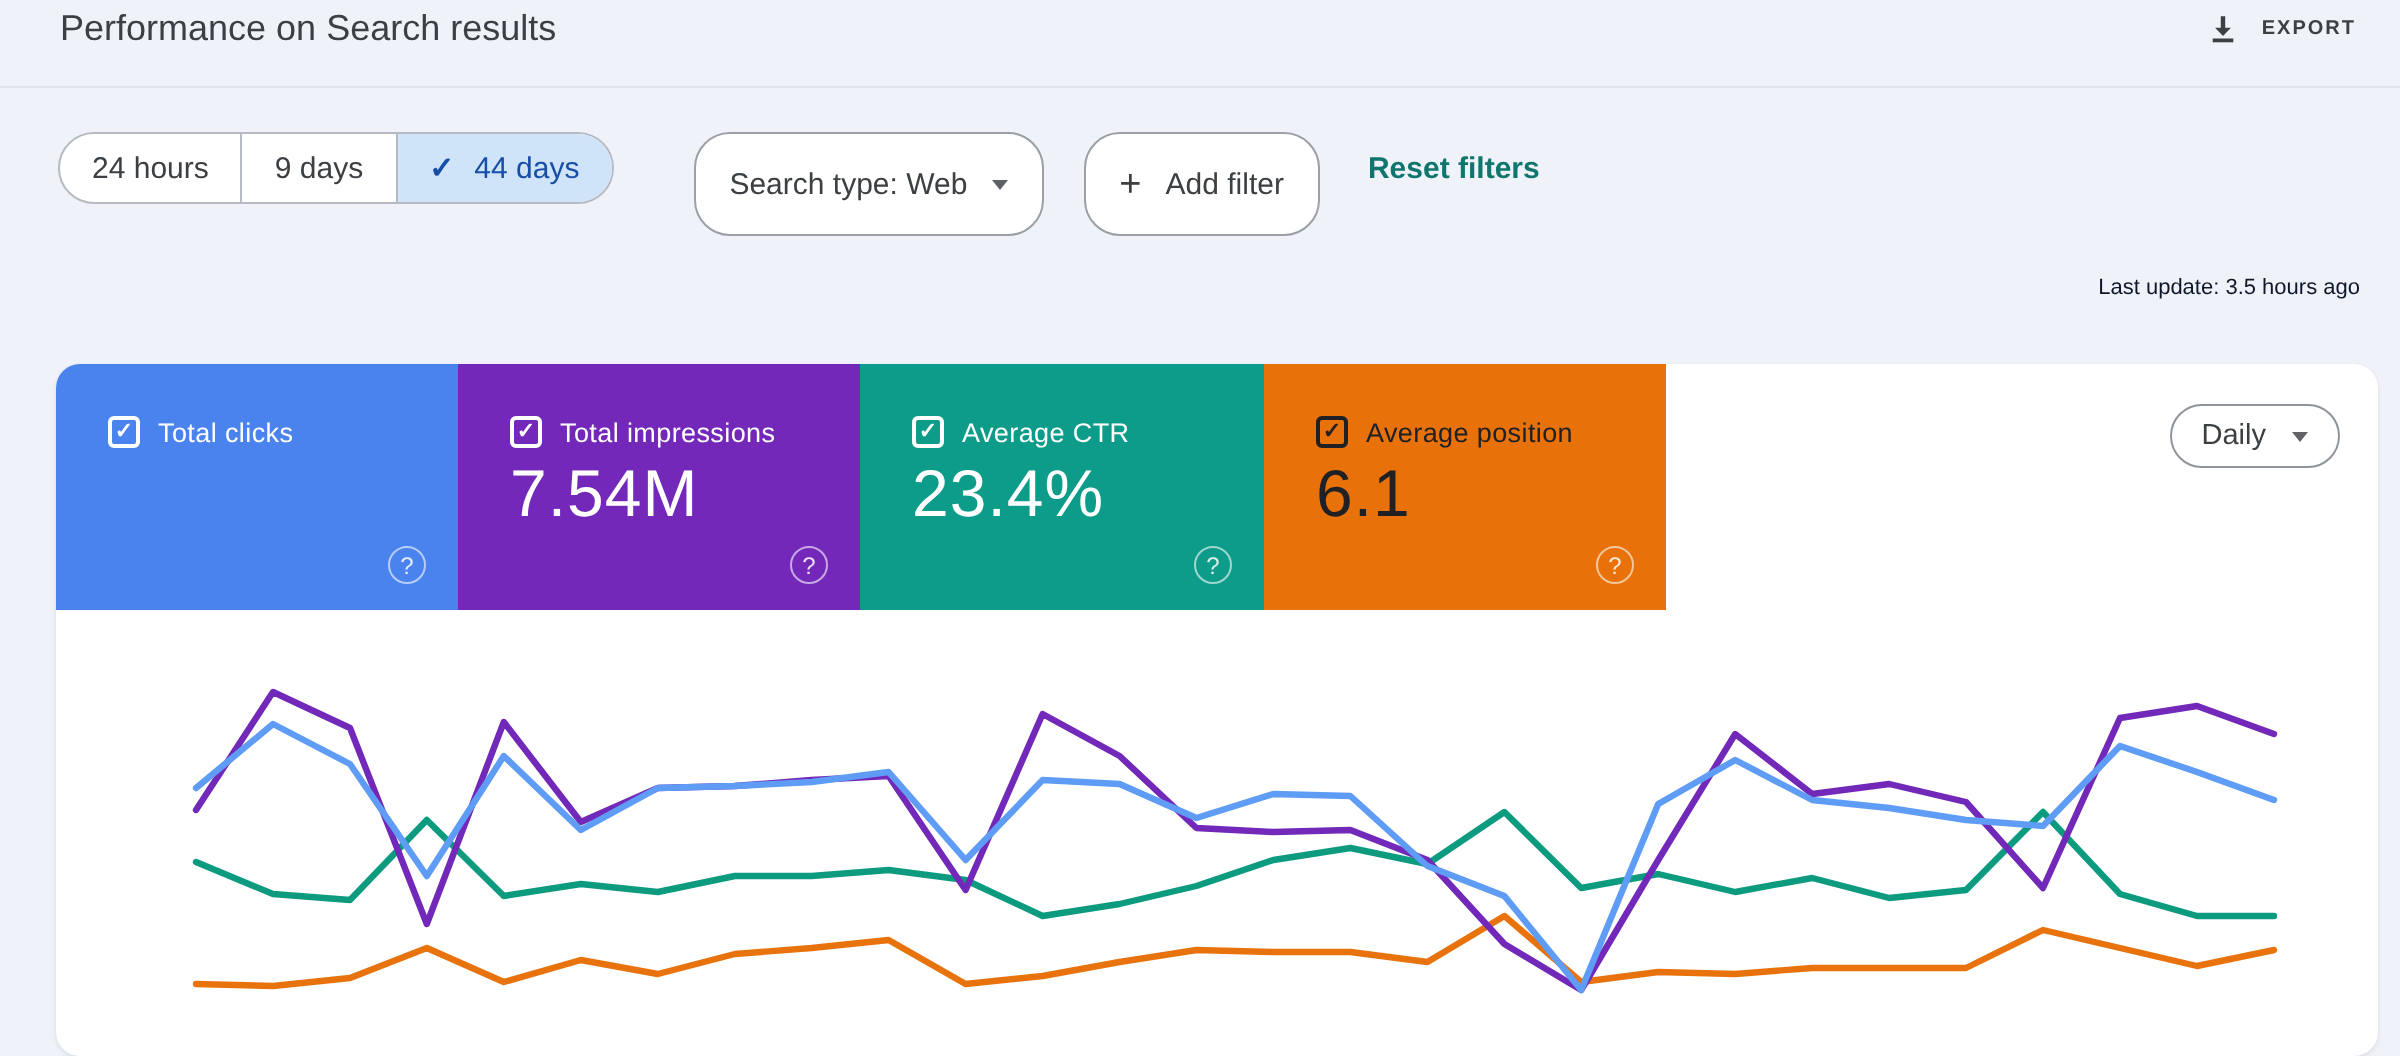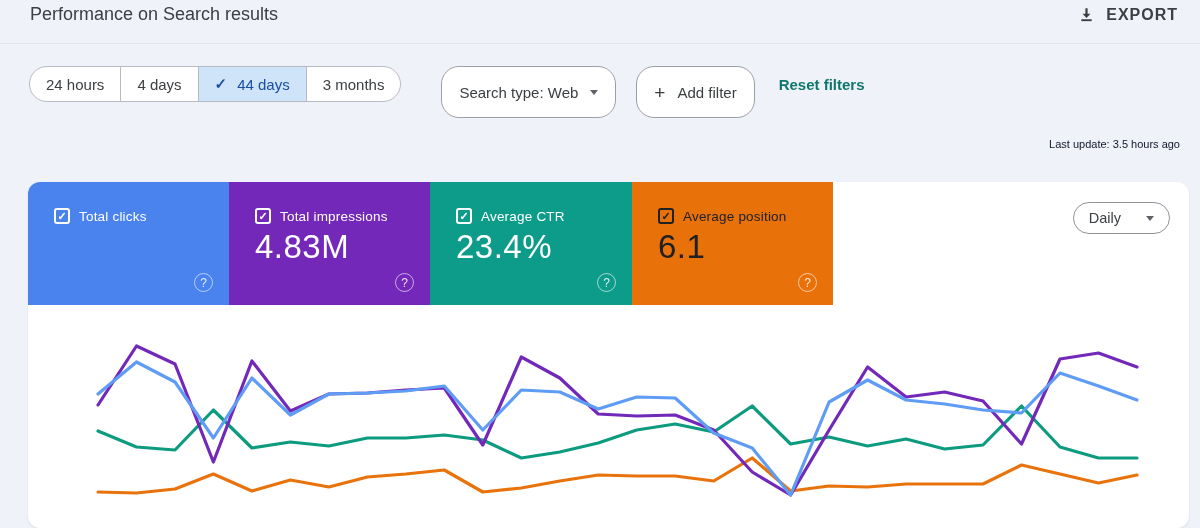--- a/index.html
+++ b/index.html
@@ -4,21 +4,21 @@
 <style>
   * { box-sizing: border-box; }
   html,body { margin:0; padding:0; }
   body {
     width:1200px; height:528px; position:relative; overflow:hidden;
     background:#eff2f8; font-family:"Liberation Sans", sans-serif; color:#3c4043;
   }
   
   .page-title { position:absolute; left:30px; top:4px; font-size:18px; color:#3c4043; }
   .export-btn { position:absolute; right:22px; top:5px; display:flex; align-items:center; gap:10px; cursor:pointer; }
-  .export-btn .lbl { font-size:16px; font-weight:700; letter-spacing:1px; color:#3c4043; }
+  .export-btn .lbl { font-size:10px; font-weight:700; letter-spacing:1px; color:#3c4043; }
   .top-divider { position:absolute; left:0; top:43px; width:1200px; height:1px; background:#e2e5ea; }
 
   
   .filterbar { position:absolute; left:29px; top:66px; height:36px; display:flex; align-items:flex-start; }
   .chip-group { display:inline-flex; border:1px solid #b6bbc2; border-radius:18px; background:#fff; overflow:hidden; height:36px; }
   .chip { display:flex; align-items:center; gap:10px; padding:0 16px; font-size:15px; color:#3c4043; border-left:1px solid #b6bbc2; cursor:pointer; white-space:nowrap; }
   .chip:first-child { border-left:none; }
   .chip.selected { background:#cfe4f9; color:#174ea6; }
   .chip .chk { font-size:15px; font-weight:700; }
   .caret { width:0; height:0; border-left:4.5px solid transparent; border-right:4.5px solid transparent; border-top:5.5px solid #5f6368; }
@@ -32,21 +32,21 @@
   
   .main-card { position:absolute; left:28px; top:182px; width:1161px; height:346px; background:#fff; border-radius:12px; box-shadow:0 1px 2px rgba(60,64,67,.12); }
   .metric { position:absolute; top:0; height:123px; cursor:pointer; color:#fff; }
   .metric.first { border-top-left-radius:12px; }
   .metric-head { position:absolute; left:26px; top:26px; display:flex; align-items:center; gap:9px; }
   .cbx { width:16px; height:16px; border:2px solid currentColor; border-radius:3px; display:flex; align-items:center; justify-content:center; font-size:11px; font-weight:700; line-height:1; }
   .metric-label { font-size:13.5px; letter-spacing:.2px; }
   .metric-value { position:absolute; left:26px; top:46px; font-size:33px; letter-spacing:.5px; }
   .help { position:absolute; right:16px; bottom:13px; width:19px; height:19px; border:1.5px solid rgba(255,255,255,.6); border-radius:50%; color:rgba(255,255,255,.85); font-size:12px; display:flex; align-items:center; justify-content:center; cursor:pointer; }
 
-  .daily-btn { position:absolute; right:19px; top:20px; height:32px; border:1px solid #8f949b; border-radius:16px; background:#fff; display:flex; align-items:center; gap:25px; padding:0 15px; font-size:14.5px; color:#3c4043; cursor:pointer; }
+  .daily-btn { position:absolute; right:19px; top:20px; height:32px; border:1px solid #8f949b; border-radius:16px; background:#fff; display:flex; align-items:center; gap:13px; padding:0 15px; font-size:14.5px; color:#3c4043; cursor:pointer; }
 
   .chart-svg { position:absolute; left:0; top:123px; }
 </style>
 </head>
 <body>
 
 <div class="page-title">Performance on Search results</div>
 
 <div class="export-btn">
   <svg width="19" height="19" viewBox="0 0 24 24">
@@ -57,28 +57,25 @@
 </div>
 
 <div class="top-divider"></div>
 
 <div class="filterbar">
   <div class="chip-group">
     <div class="chip">
       <span>24 hours</span>
     </div>
     <div class="chip">
-      <span>4 days</span>
+      <span>9 days</span>
     </div>
     <div class="chip selected">
       <span class="chk">✓</span>
       <span>44 days</span>
-    </div>
-    <div class="chip">
-      <span>3 months</span>
     </div>
   </div>
 
   <div class="vdiv"></div>
 
   <div class="pill">
     <span>Search type: Web</span>
     <span class="caret"></span>
   </div>
 
@@ -104,21 +101,21 @@
     <div class="help">?</div>
   </div>
 
   <div class="metric" style="left: 201px; width: 201px; background: rgb(115, 40, 185); color: rgb(255, 255, 255);">
     <div class="metric-head">
       <span class="cbx">
           <span>✓</span>
         </span>
       <span class="metric-label">Total impressions</span>
     </div>
-    <div class="metric-value">4.83M</div>
+    <div class="metric-value">7.54M</div>
     <div class="help">?</div>
   </div>
 
   <div class="metric" style="left: 402px; width: 202px; background: rgb(14, 156, 138); color: rgb(255, 255, 255);">
     <div class="metric-head">
       <span class="cbx">
           <span>✓</span>
         </span>
       <span class="metric-label">Average CTR</span>
     </div>

